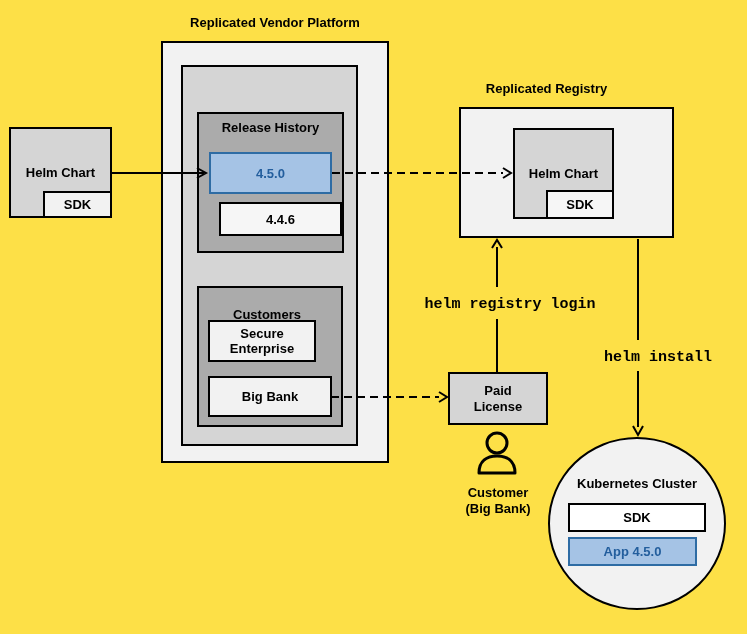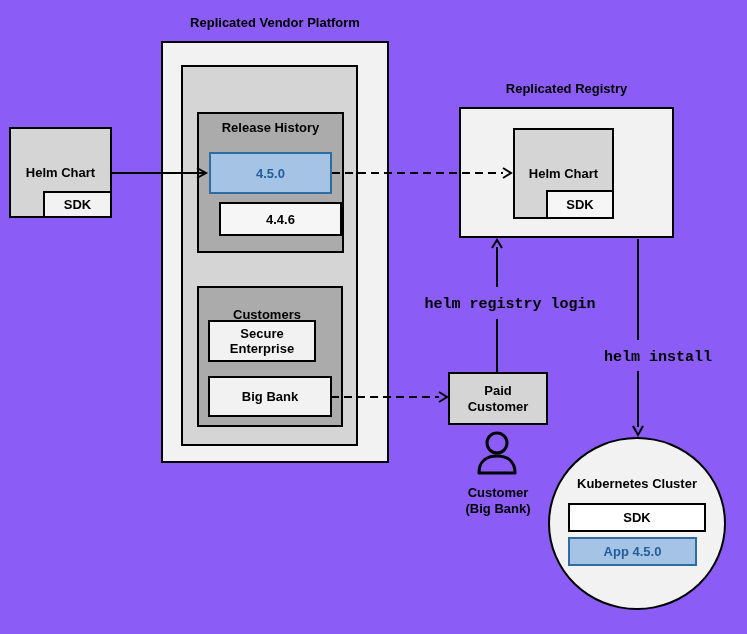--- a/index.html
+++ b/index.html
@@ -1,17 +1,17 @@
 <!DOCTYPE html>
 <html><head>
 <meta charset="utf-8">
 <style>
   html,body{margin:0;padding:0;background:#ffffff;}
   #canvas{
-    position:relative;width:747px;height:634px;background:#8b5cf6;
+    position:relative;width:747px;height:634px;background:#fde047;
     font-family:"Liberation Sans",sans-serif;overflow:hidden;text-decoration:underline;
   }
   .box{position:absolute;box-sizing:border-box;border:2px solid #000;}
   .cbox{display:flex;align-items:center;justify-content:center;
         font-weight:bold;font-size:13px;color:#000;text-align:center;}
   .lbl{position:absolute;text-align:center;font-weight:bold;font-size:13px;color:#000;}
   .mono{position:absolute;text-align:center;font-family:"Liberation Mono",monospace;
         font-weight:bold;font-size:15px;color:#000;white-space:nowrap;margin-left:20px;}
   .f-lightest{background:#f2f2f2;}
   .f-light{background:#d5d5d5;}
@@ -45,28 +45,28 @@
   <div class="lbl" style="left:197px;top:307px;width:140px;">Customers</div>
   <div class="box cbox f-lightest" style="left:208px;top:320px;width:108px;height:42px;">
     <span class="wrap-narrow">Secure Enterprise</span>
   </div>
   <div class="box cbox f-lightest" style="left:208px;top:376px;width:124px;height:41px;">Big Bank</div>
 
   <div class="box f-light" style="left:9px;top:127px;width:103px;height:91px;"></div>
   <div class="lbl" style="left:9px;top:165px;width:103px;">Helm Chart</div>
   <div class="box cbox f-lightest" style="left:43px;top:191px;width:69px;height:27px;">SDK</div>
 
-  <div class="lbl" style="left:459px;top:81px;width:215px;">Replicated Registry</div>
+  <div class="lbl" style="left:439px;top:81px;width:215px;">Replicated Registry</div>
   <div class="box f-lightest" style="left:459px;top:107px;width:215px;height:131px;"></div>
   <div class="box f-light" style="left:513px;top:128px;width:101px;height:91px;"></div>
   <div class="lbl" style="left:513px;top:166px;width:101px;">Helm Chart</div>
   <div class="box cbox f-white" style="left:546px;top:190px;width:68px;height:29px;">SDK</div>
 
   <div class="box cbox f-light" style="left:448px;top:372px;width:100px;height:53px;">
-    <span class="wrap-license">Paid Customer</span>
+    <span class="wrap-license">Paid License</span>
   </div>
 
   <svg class="icon-svg" style="left:475px;top:427px;" width="44" height="50" viewBox="0 0 44 50">
     <circle cx="22" cy="16" r="10" fill="none" stroke="#000" stroke-width="3"></circle>
     <path d="M4,46 c0,-12 8,-17 18,-17 c10,0 18,5 18,17 z" fill="none" stroke="#000" stroke-width="3" stroke-linejoin="round"></path>
   </svg>
   <div class="lbl two-line" style="left:443px;top:485px;width:110px;">
     <div>Customer</div>
     <div>(Big Bank)</div>
   </div>

